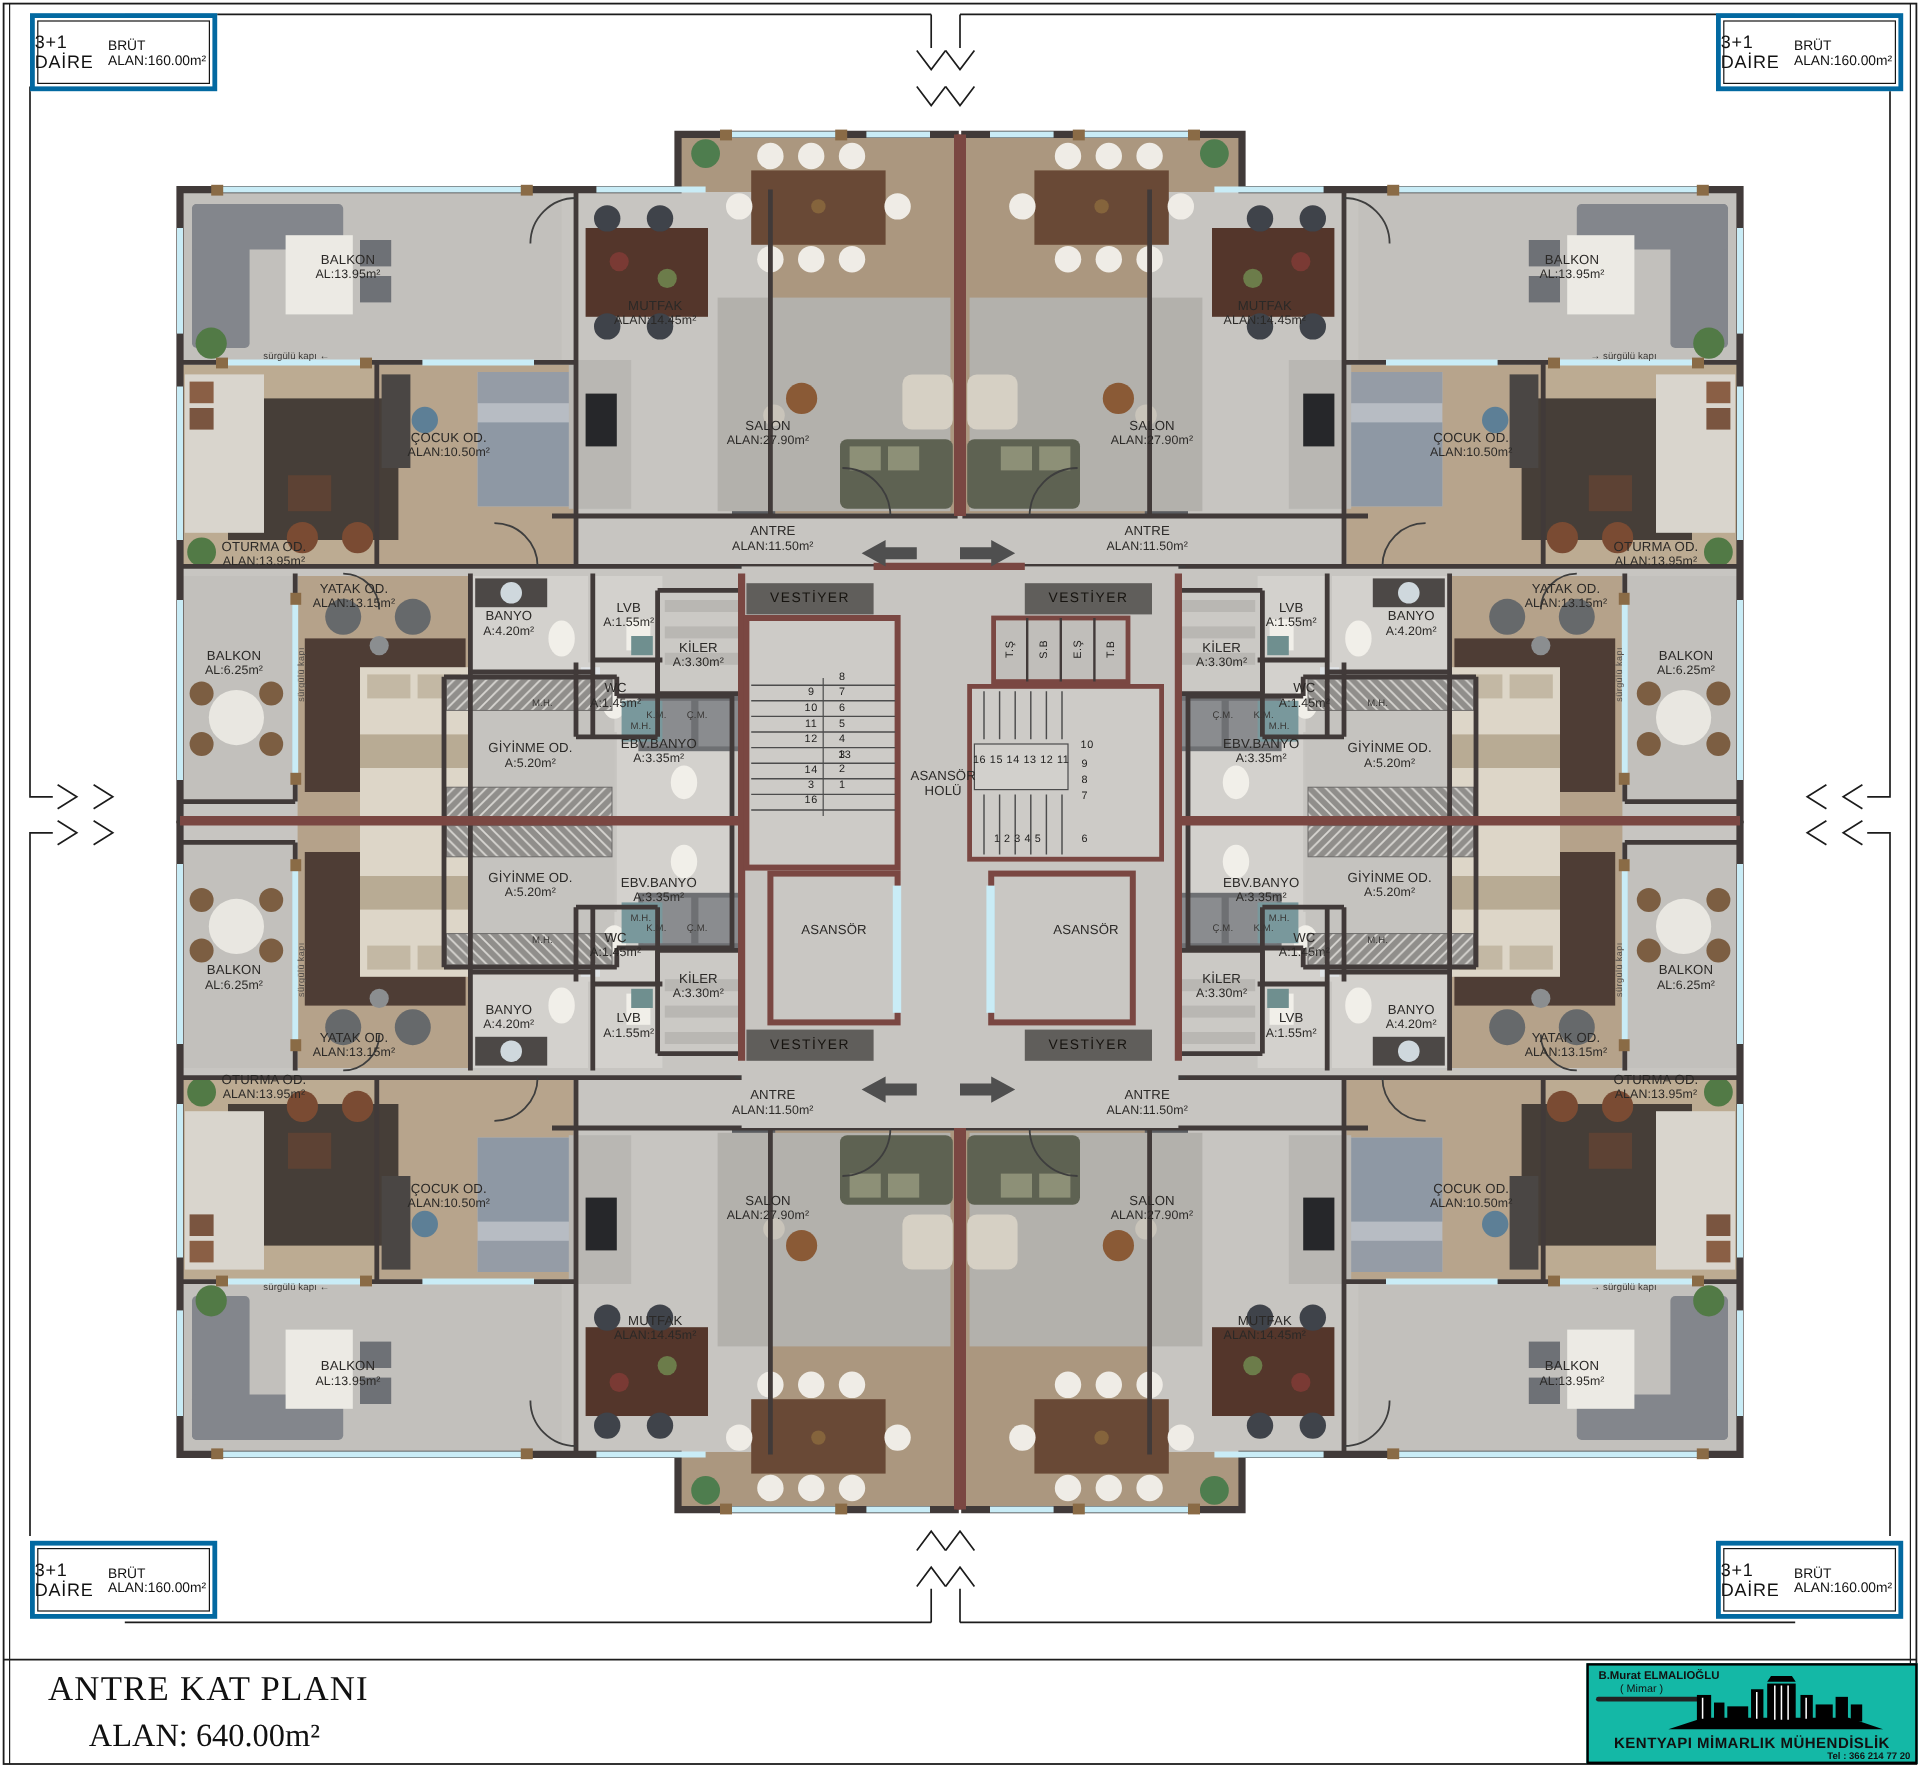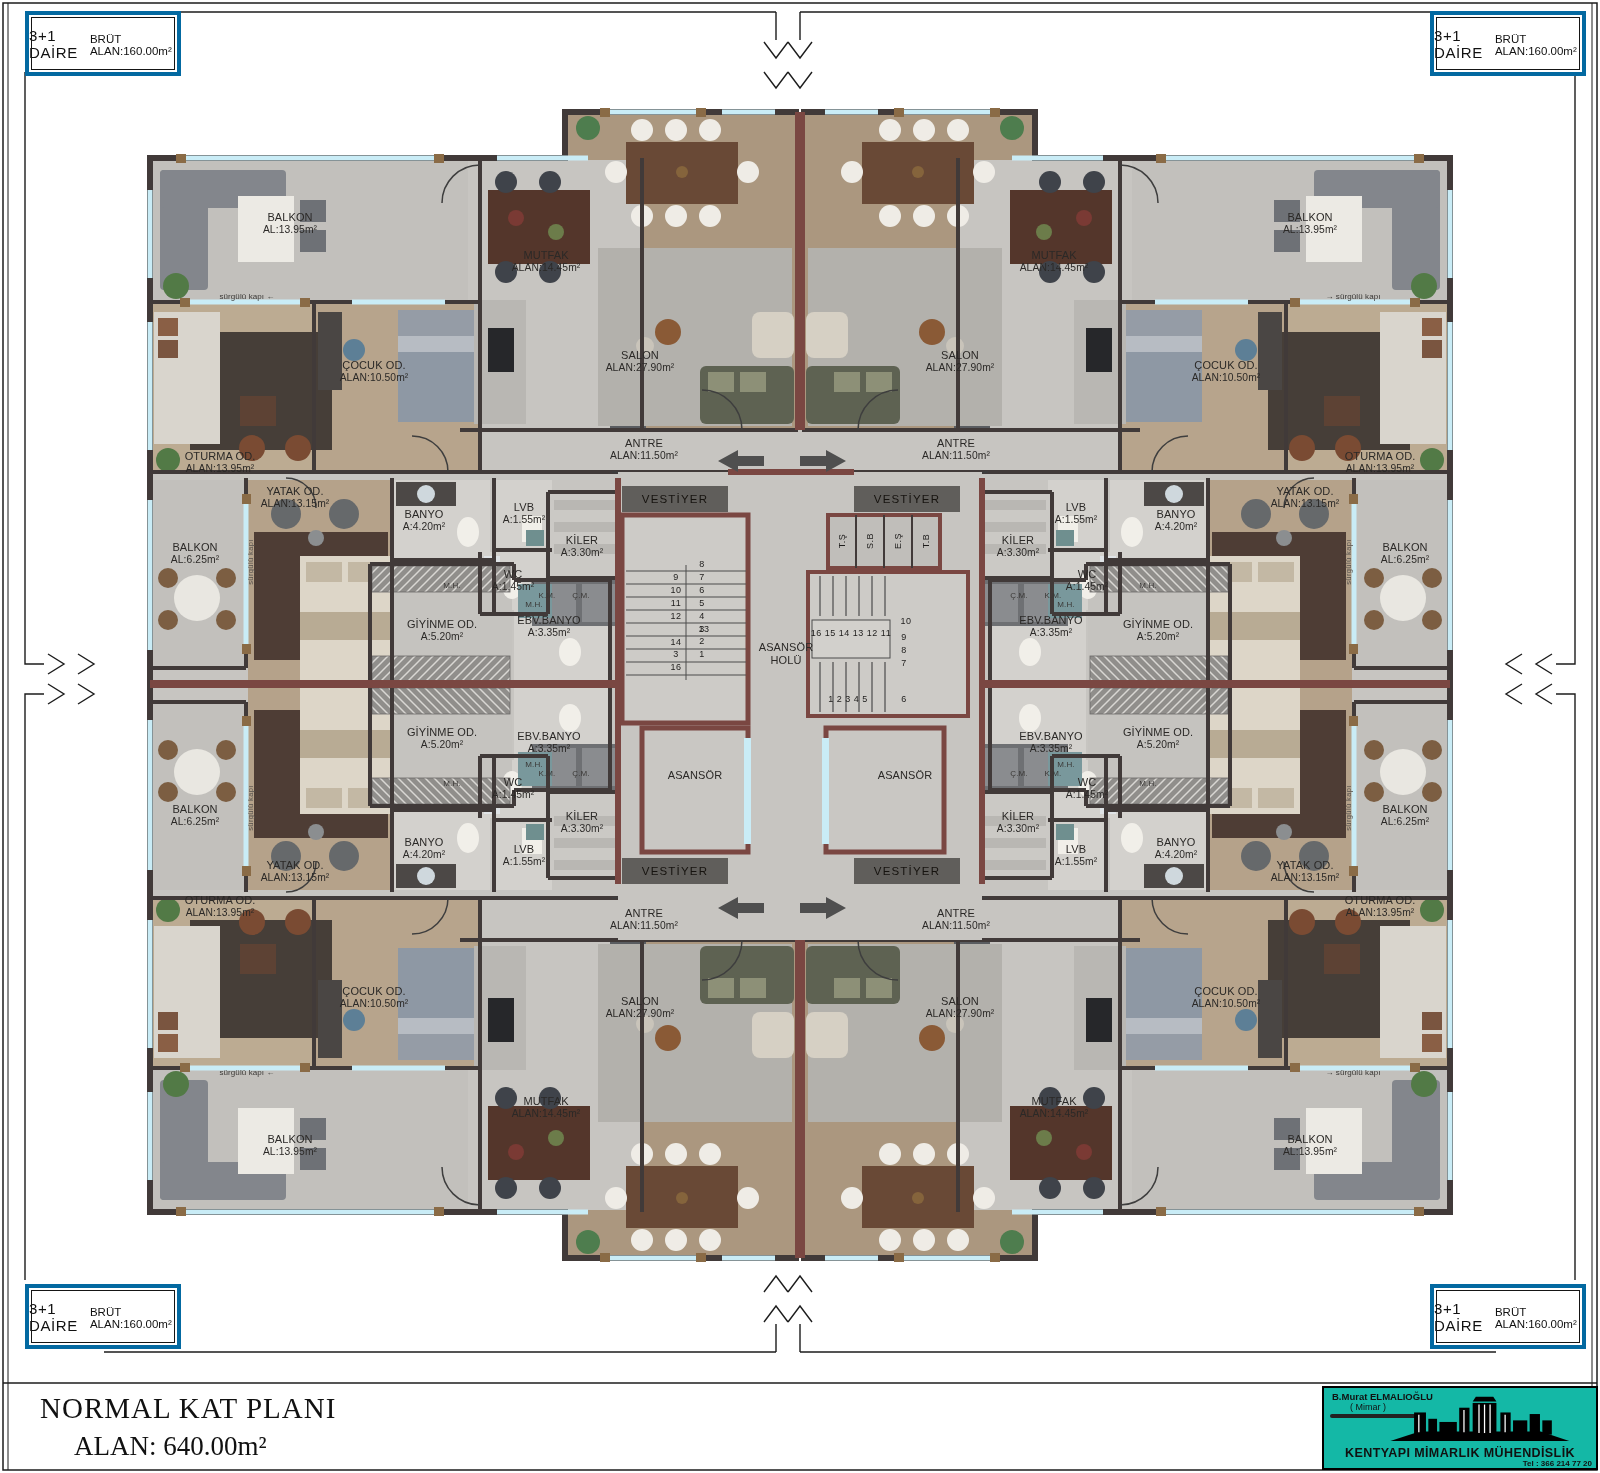--- a/index.html
+++ b/index.html
@@ -418,21 +418,21 @@
 <div class="cb" style="left:25px;top:1284px;">
   <span class="l1">3+1 DAİRE</span>
   <span class="l2">BRÜT ALAN:160.00m²</span>
 </div>
 <div class="cb" style="left:1430px;top:1284px;">
   <span class="l1">3+1 DAİRE</span>
   <span class="l2">BRÜT ALAN:160.00m²</span>
 </div>
 
 <div id="titleblock">
-  <div class="tb1">NORMAL KAT PLANI</div>
+  <div class="tb1">ANTRE KAT PLANI</div>
   <div class="tb2">ALAN: 640.00m²</div>
 </div>
 
 <div id="logobox">
   <div class="arch">B.Murat ELMALIOĞLU</div>
   <div class="role">( Mimar )</div>
   <div class="rolebar"></div>
   <svg class="sky" width="190" height="56" viewBox="0 0 240 70">
     <g fill="#000">
       <path d="M8,64 L45,52 H198 L234,64 Z"></path>

